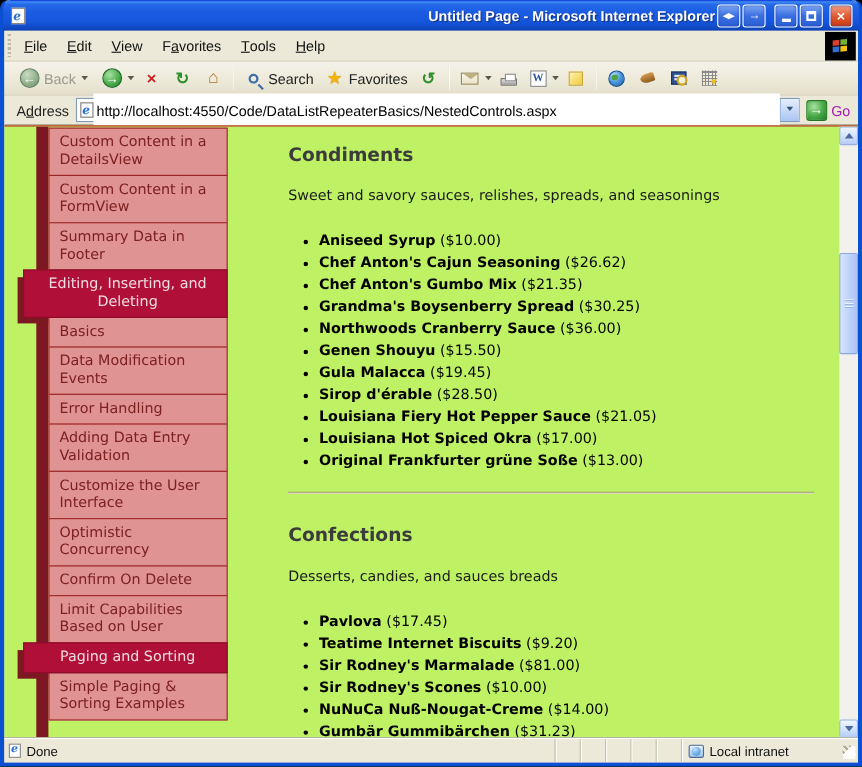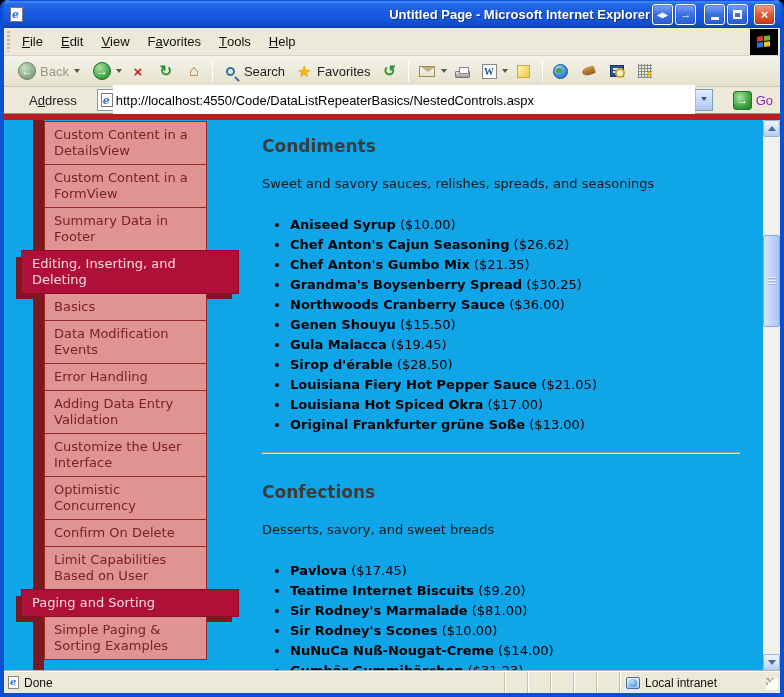--- a/index.html
+++ b/index.html
@@ -80,46 +80,46 @@
   .book { width:14px; height:12px; background:#2f4f8f; border:1px solid #1d3666; position:relative; }
   .book::before { content:''; position:absolute; left:2px; top:2px; width:9px; height:2px; background:#dce6f5; box-shadow:0 3px 0 #dce6f5; }
   .book::after { content:''; position:absolute; right:-2px; bottom:-2px; width:6px; height:6px; border:2px solid #caa52a; border-radius:50%; background:#f5f0d8; }
   .gridicon { width:14px; height:14px;
     background:repeating-linear-gradient(0deg,#8a8a8a 0 1px,transparent 1px 3px),
                repeating-linear-gradient(90deg,#8a8a8a 0 1px,transparent 1px 3px); position:relative; }
   .gridicon::after { content:''; position:absolute; right:0; bottom:0; width:5px; height:6px; background:#f2c216; clip-path:polygon(0 0,100% 0,40% 100%); }
 
   
   .addressbar { height:27px; flex:none; display:flex; align-items:center;
-    background:#ece9d8; border-bottom:1px solid #9a9883; padding-right:3px;gap:14px; }
+    background:#ece9d8; border-bottom:1px solid #9a9883; padding-right:3px; }
   .addr-label { font-size:13px; color:#222; margin:0 6px 0 2px; }
   .addr-label .u { text-decoration:underline; }
   .addr-field { flex:1; height:22px; background:#fff; border:1px solid #7f9db9;
     display:flex; align-items:center; padding-left:3px; }
   .addr-field input { flex:1; border:none; outline:none; font-size:13px; font-family:"Liberation Sans",sans-serif; color:#000; height:31px; }
   .combo-btn { width:17px; height:20px; flex:none; display:flex; align-items:center; justify-content:center;
     background:linear-gradient(180deg,#e4eefd 0%,#c3d6f8 60%,#aac4f2 100%); border-left:1px solid #9db9e4; }
   .combo-btn .tri-down { border-top-color:#33527e; margin:0; }
   .go-btn { display:flex; align-items:center; gap:4px; margin:0 4px 0 6px; }
   .go-ico { width:19px; height:19px; border-radius:3px; border:1px solid #1f7a1f;
     background:radial-gradient(circle at 35% 30%,#a9e2a0 0%,#45a845 55%,#1f7a2a 100%);
     color:#fff; font-weight:bold; font-size:12px; display:flex; align-items:center; justify-content:center; }
   .go-label { font-size:13px; color:#a21caf; }
 
   
-  .viewport { flex:1; position:relative; background:#0ea5e9; overflow:hidden;
-    border-top:6px solid #b91c1c; z-index:0; }
+  .viewport { flex:1; position:relative; background:#bef264; overflow:hidden;
+    border-top:1px solid #b91c1c; z-index:0; }
 
   
   .side-strip { position:absolute; left:29px; top:0; bottom:0; width:11px; background:#7b1821; z-index:-1; }
   .sidebar { position:absolute; left:0; top:2px; width:240px; font-family:"DejaVu Sans",sans-serif; }
   .s-item { margin-left:40px; width:163px; background:#e09393; border:1px solid #9c2525;
     color:#7c2020; font-size:13px; line-height:16px; padding:5px 6px 5px 9px; margin-top:-1px; }
-  .s-header { position:relative; margin-left:17px; width:218px; background:#b01038; border:1px solid #8c0c2c;
-    color:#f2dce0; font-size:13px; line-height:16px; padding:5px 6px 5px 10px; margin-top:-1px; }
+  .s-header { position:relative; margin-left:17px; width:186px; background:#b01038; border:1px solid #8c0c2c;
+    color:#f2dce0; font-size:13px; line-height:16px; padding:5px 6px 5px 10px; margin-top:-1px;text-align:center; }
   .s-header::before { content:''; position:absolute; left:-6px; top:6px; width:100%; height:100%;
     background:#7b1821; z-index:-1; }
 
   
   .content { position:absolute; left:258px; top:0; width:478px; font-family:"DejaVu Sans",sans-serif; color:#000; }
   .sec-title { font-size:17px; font-weight:bold; color:#3c3c3c; margin-top:16px; line-height:20px; }
   .sec-title.second { margin-top:28px; }
   .sec-desc { font-size:13px; margin-top:20px; line-height:16px; color:#1a1a1a; }
   .plist { margin-top:26px; margin-left:28px; list-style:disc; }
   .plist li { font-size:13px; line-height:14px; margin-bottom:6px; }
@@ -372,21 +372,21 @@
         <li><b>Northwoods Cranberry Sauce</b> <span class="price">($36.00)</span></li>
         <li><b>Genen Shouyu</b> <span class="price">($15.50)</span></li>
         <li><b>Gula Malacca</b> <span class="price">($19.45)</span></li>
         <li><b>Sirop d'érable</b> <span class="price">($28.50)</span></li>
         <li><b>Louisiana Fiery Hot Pepper Sauce</b> <span class="price">($21.05)</span></li>
         <li><b>Louisiana Hot Spiced Okra</b> <span class="price">($17.00)</span></li>
         <li><b>Original Frankfurter grüne Soße</b> <span class="price">($13.00)</span></li>
       </ul>
       <div class="rule"></div>
       <div class="sec-title second">Confections</div>
-      <div class="sec-desc">Desserts, savory, and sweet breads</div>
+      <div class="sec-desc">Desserts, candies, and sauces breads</div>
       <ul class="plist">
         <li><b>Pavlova</b> <span class="price">($17.45)</span></li>
         <li><b>Teatime Internet Biscuits</b> <span class="price">($9.20)</span></li>
         <li><b>Sir Rodney's Marmalade</b> <span class="price">($81.00)</span></li>
         <li><b>Sir Rodney's Scones</b> <span class="price">($10.00)</span></li>
         <li><b>NuNuCa Nuß-Nougat-Creme</b> <span class="price">($14.00)</span></li>
         <li><b>Gumbär Gummibärchen</b> <span class="price">($31.23)</span></li>
       </ul>
     </div>
 

